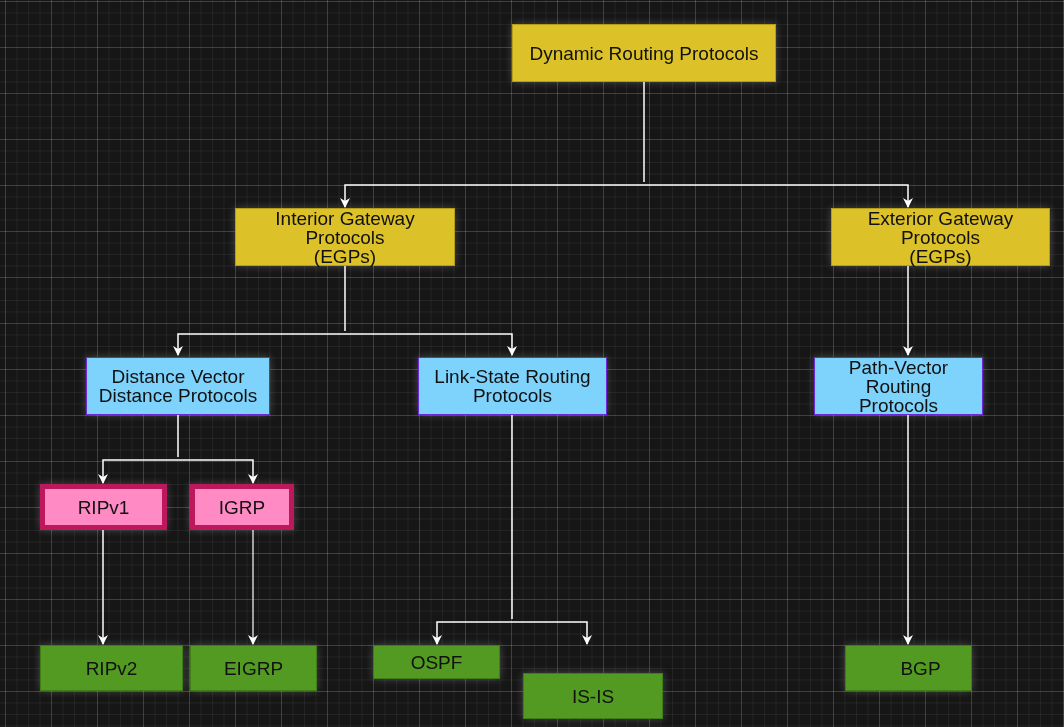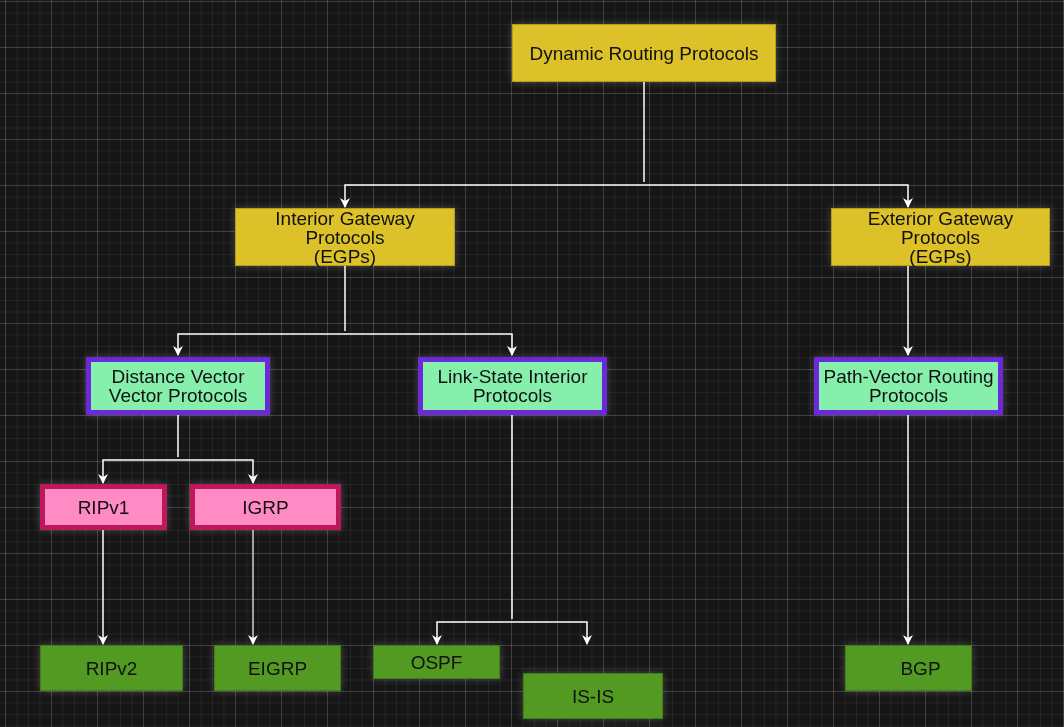--- a/index.html
+++ b/index.html
@@ -16,21 +16,21 @@
     font-family:"Liberation Sans", sans-serif;
   }
   #edges{position:absolute;left:0;top:0;width:1064px;height:727px;}
   .node{
     position:absolute;box-sizing:border-box;
     display:flex;align-items:center;justify-content:center;text-align:center;
     color:#111;font-size:19px;line-height:19px;
     box-shadow:0 0 8px rgba(255,255,255,0.22);
   }
   .yellow{background:#dcc128;border:1px solid #b59d17;}
-  .purple{background:#86efac;border:5px solid #6d28d9;}
+  .purple{background:#7dd3fc;border:1px solid #6d28d9;}
   .pink{background:#ff8ac4;border:5px solid #be185d;}
   .green{background:#529a21;border:1px solid #3f7d16;}
 </style>
 </head>
 <body>
 
 <svg id="edges" xmlns="http://www.w3.org/2000/svg">
   <defs>
     <marker id="arrow" viewBox="0 0 10 10" refX="5" refY="9" markerWidth="10" markerHeight="10" orient="0" markerUnits="userSpaceOnUse">
       <path d="M0,0 L5,3 L10,0 L5,10 Z" fill="#ffffff"></path>
@@ -77,51 +77,51 @@
 <div class="node yellow" style="left:799px;top:208px;width:219px;height:58px;margin-left:32px;">
   <span>
     <span>Exterior Gateway Protocols</span><br>
     <span>(EGPs)</span>
   </span>
 </div>
 
 <div class="node purple" style="left:86px;top:357px;width:184px;height:58px;">
   <span>
     <span>Distance Vector</span><br>
-    <span>Vector Protocols</span>
+    <span>Distance Protocols</span>
   </span>
 </div>
 
 <div class="node purple" style="left:418px;top:357px;width:189px;height:58px;">
   <span>
-    <span>Link-State Interior</span><br>
+    <span>Link-State Routing</span><br>
     <span>Protocols</span>
   </span>
 </div>
 
-<div class="node purple" style="left:814px;top:357px;width:189px;height:58px;">
+<div class="node purple" style="left:814px;top:357px;width:169px;height:58px;">
   <span>
     <span>Path-Vector Routing</span><br>
     <span>Protocols</span>
   </span>
 </div>
 
 <div class="node pink" style="left:40px;top:484px;width:127px;height:46px;">
   <span>RIPv1</span>
 </div>
 
-<div class="node pink" style="left:190px;top:484px;width:151px;height:46px;">
+<div class="node pink" style="left:190px;top:484px;width:104px;height:46px;">
   <span>IGRP</span>
 </div>
 
 <div class="node green" style="left:40px;top:645px;width:143px;height:46px;">
   <span>RIPv2</span>
 </div>
 
-<div class="node green" style="left:190px;top:645px;width:127px;height:46px;margin-left:24px;">
+<div class="node green" style="left:190px;top:645px;width:127px;height:46px;">
   <span>EIGRP</span>
 </div>
 
 <div class="node green" style="left:373px;top:645px;width:127px;height:34px;">
   <span>OSPF</span>
 </div>
 
 <div class="node green" style="left:523px;top:673px;width:140px;height:46px;">
   <span>IS-IS</span>
 </div>

